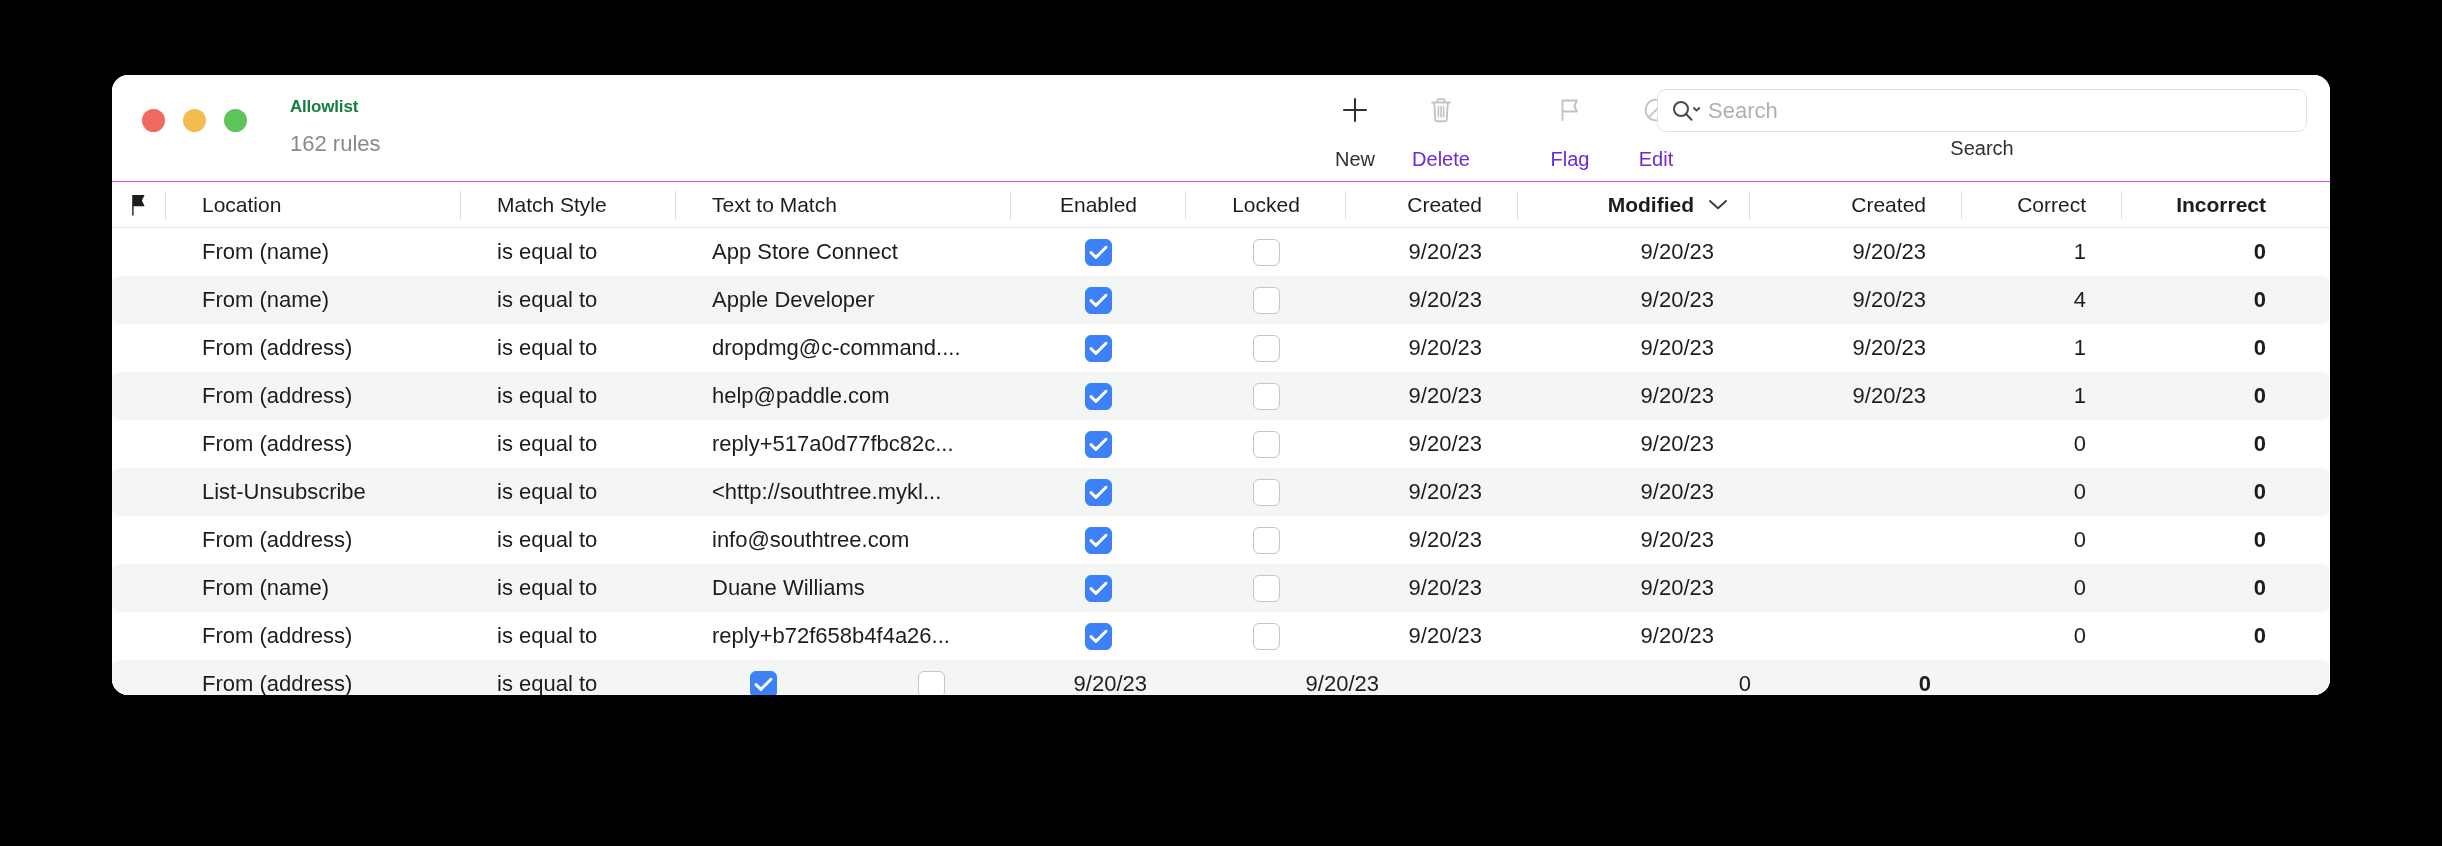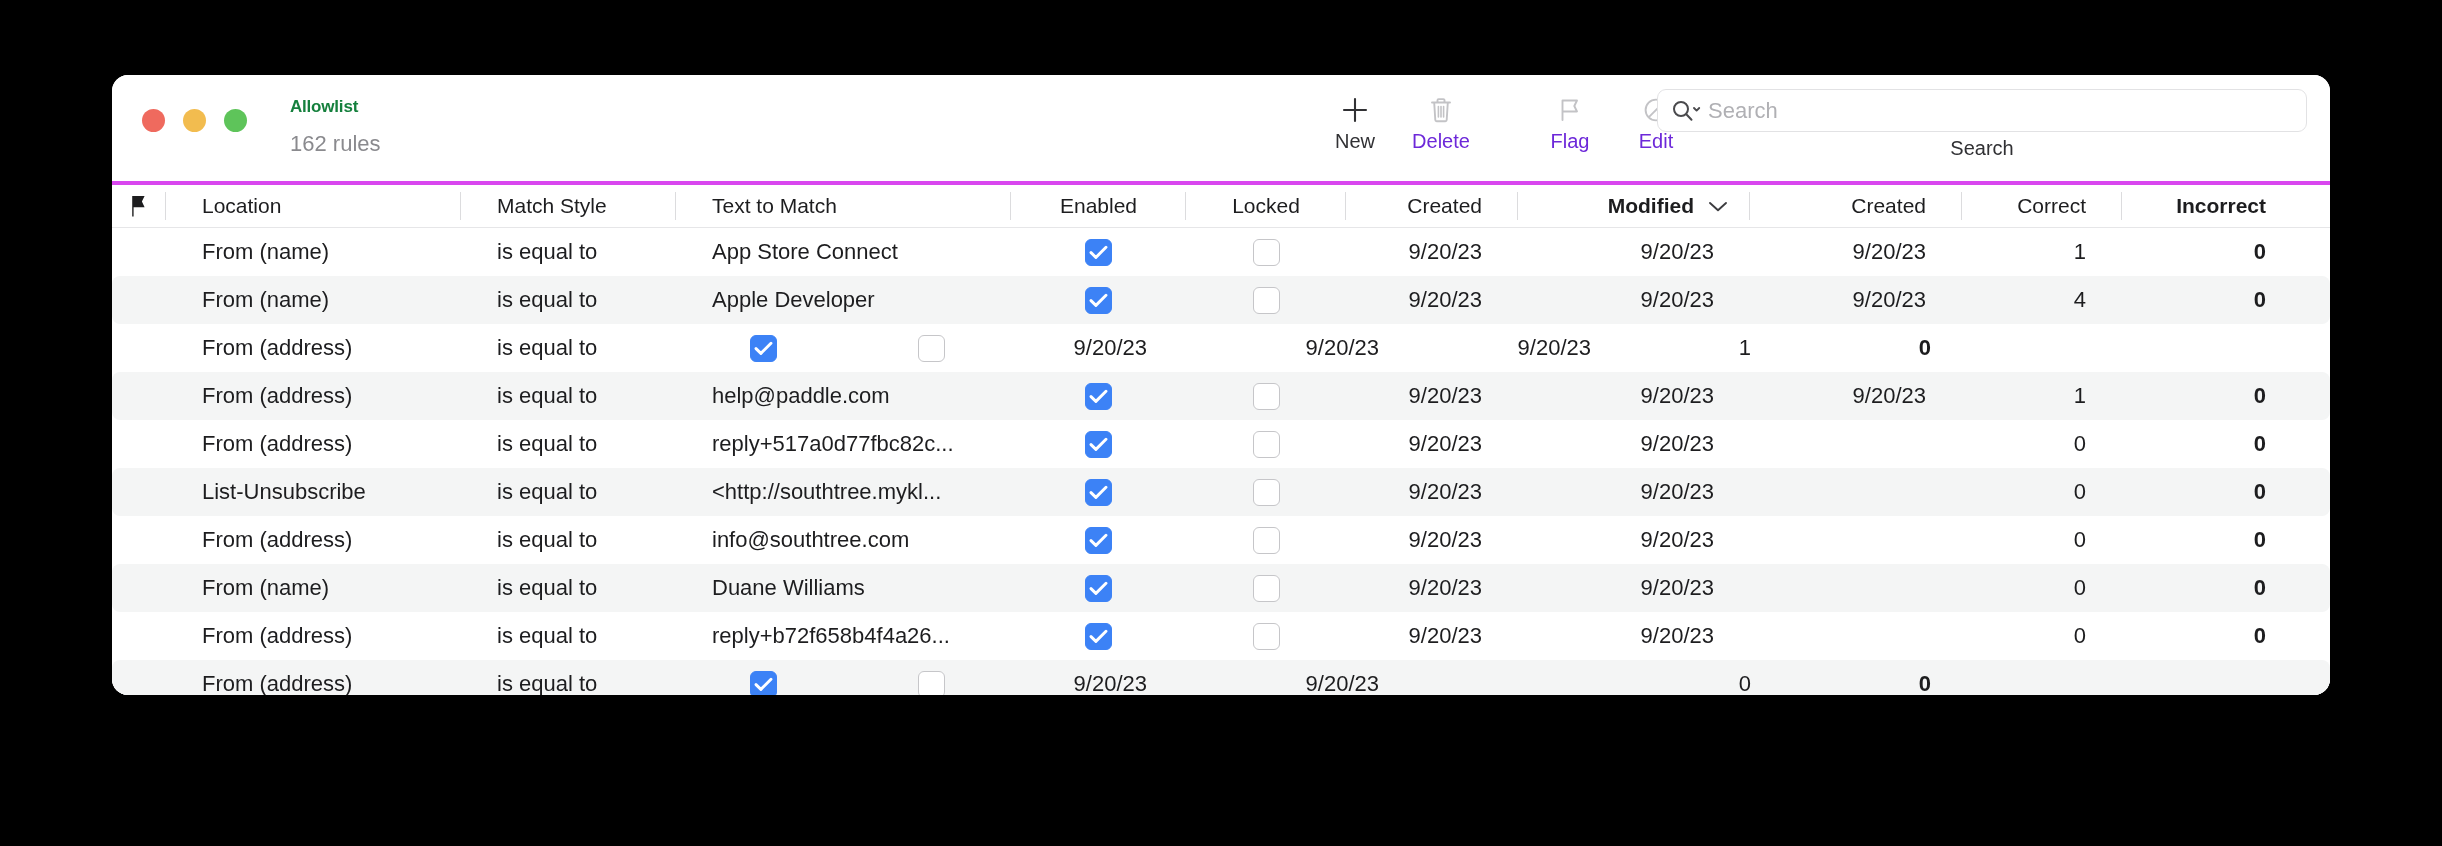--- a/index.html
+++ b/index.html
@@ -84,21 +84,21 @@
     cursor: default;
   }
   .tb-icon {
     height: 42px;
     display: flex;
     align-items: center;
     justify-content: center;
   }
   .tb-label {
     font-size: 20px;
-    margin-top: 0;
+    margin-top: 18px;
     line-height: 1;
   }
   .tb-btn.enabled  .tb-label { color: #313134; }
   .tb-btn.disabled .tb-label { color: #6d28d9; }
   .tb-btn.enabled  svg { stroke: #313134; fill: none; }
   .tb-btn.disabled svg { stroke: #c3c3c6; fill: none; }
 
   
   .search-group {
     position: absolute;
@@ -136,21 +136,21 @@
 
   
   .table {
     position: relative;
     background: #ffffff;
   }
   .thead {
     display: flex;
     height: 47px;
     align-items: center;
-    border-top: 4px solid #d946ef;
+    border-top: 1px solid #d946ef;
     border-bottom: 1px solid #e6e6e8;
     background: #ffffff;
     box-sizing: border-box;
   }
   .th {
     font-size: 21px;
     color: #1d1d1f;
     position: relative;
     box-sizing: border-box;
     white-space: nowrap;
@@ -406,20 +406,21 @@
           <div class="cell c-created">9/20/23</div>
           <div class="cell c-modified">9/20/23</div>
           <div class="cell c-matched">9/20/23</div>
           <div class="cell c-correct">4</div>
           <div class="cell c-incorrect">0</div>
         </div>
         <div class="row">
           <div class="cell c-flag"></div>
           <div class="cell c-loc">From (address)</div>
           <div class="cell c-style">is equal to</div>
+          <div class="cell c-text">dropdmg@c-command....</div>
           <div class="cell c-enabled">
             <span class="cb on">
               <svg width="19" height="15" viewBox="0 0 19 15">
                 <path d="M2 7.6 L6.9 12.4 L17 2.3" stroke="#ffffff" stroke-width="2.9" fill="none" stroke-linecap="round" stroke-linejoin="round"></path>
               </svg>
             </span>
           </div>
           <div class="cell c-locked">
             <span class="cb off"></span>
           </div>

